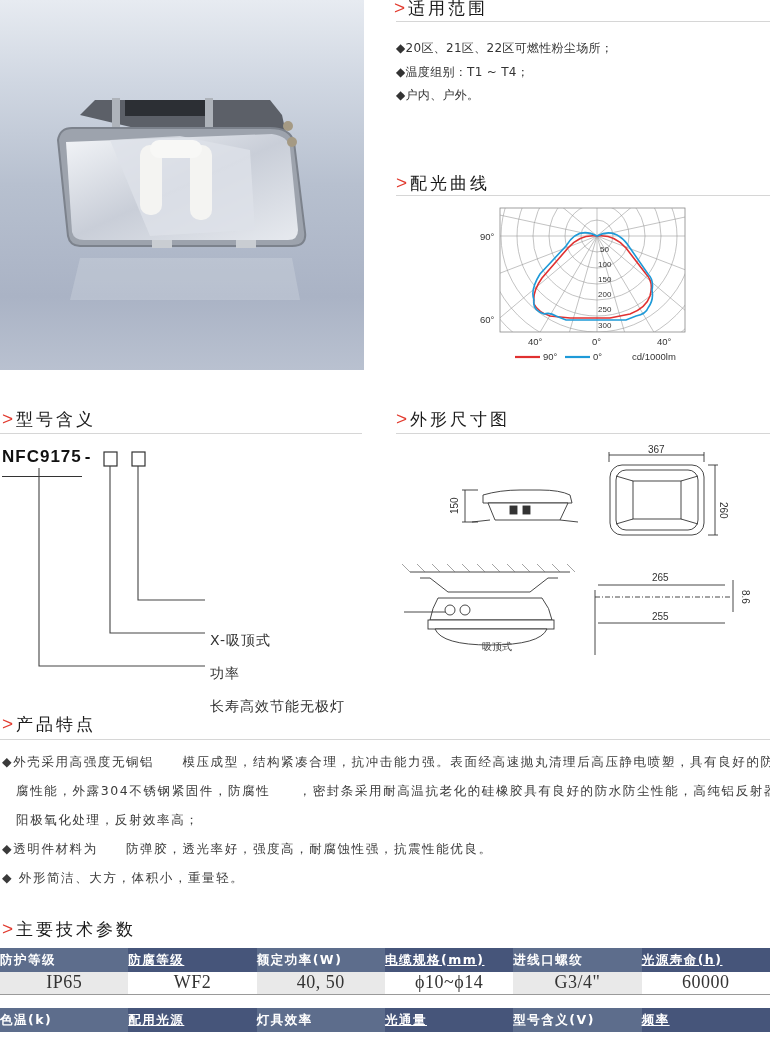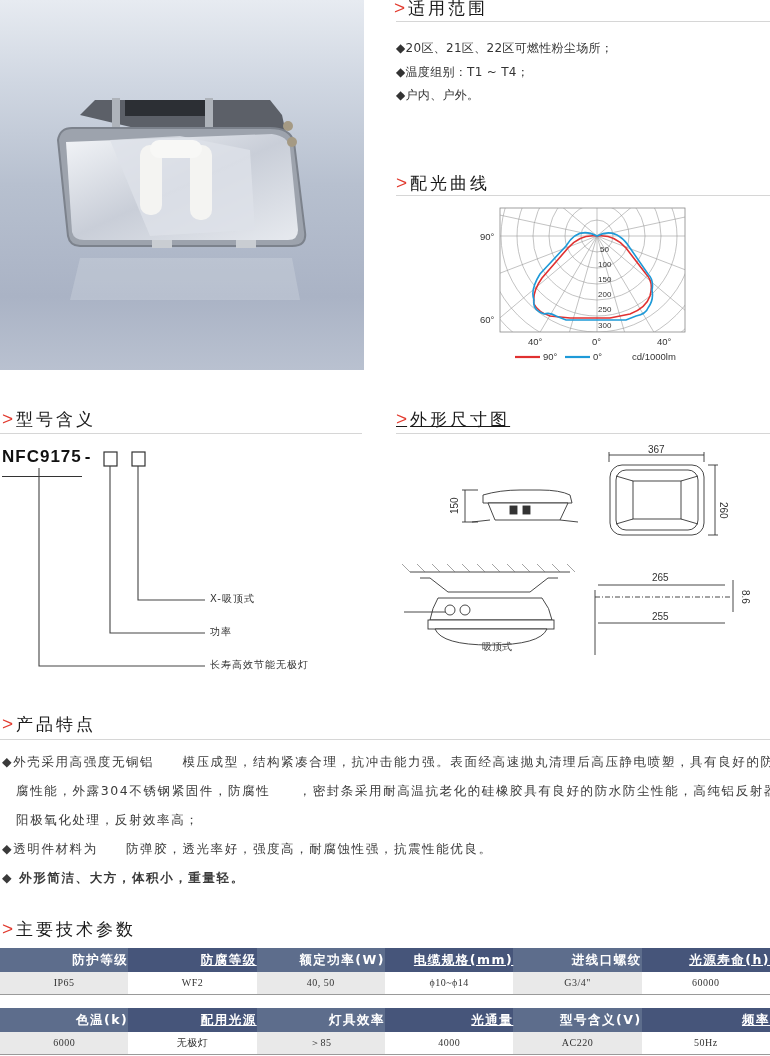--- a/index.html
+++ b/index.html
@@ -8,25 +8,25 @@
   .abs { position: absolute; }
   .sec-title { position: absolute; font-size: 17px; letter-spacing: 3px; color: #1a1a1a; white-space: nowrap; }
   .sec-title .arrow { color: #e23a2e; font-family: "Liberation Sans", sans-serif; font-size: 19px; margin-right: 3px; letter-spacing: 0; }
   .rule { position: absolute; height: 1px; background: #d6d6d6; }
   .photo { left: 0; top: 0; width: 364px; height: 370px;
            background: linear-gradient(180deg, #e7ebf1 0%, #d0d7e2 22%, #b7c0cf 50%, #aab3c5 80%, #b9c1d0 100%); }
   .bullet-line { position: absolute; font-size: 12px; color: #333; white-space: nowrap; letter-spacing: 0.3px; }
   .feat-line { position: absolute; font-size: 12.5px; color: #3a3a3a; white-space: nowrap; letter-spacing: 1.6px; }
   .model-code { left: 2px; top: 447px; font-family: "Liberation Sans", sans-serif; font-weight: bold; font-size: 17px; letter-spacing: 1px; color: #111; }
   .model-code span.u { border-bottom: 1.5px solid #333; padding-bottom: 10px; }
-  .leg-label { position: absolute; font-size: 10px; color: #333; white-space: nowrap; letter-spacing: 1px; }
+  .leg-label { position: absolute; font-size: 14px; color: #333; white-space: nowrap; letter-spacing: 1px; margin-top: 40px; }
   .spec { position: absolute; left: 0; width: 770px; border-collapse: collapse; table-layout: fixed; }
-  .spec th { height: 24px; color: #fff; font-size: 12.5px; font-weight: bold; letter-spacing: 1.5px; text-align: right; font-family: "DejaVu Sans", sans-serif; }
+  .spec th { height: 24px; color: #fff; font-size: 12.5px; font-weight: bold; letter-spacing: 1.5px; text-align: left; font-family: "DejaVu Sans", sans-serif; }
   .spec th.c0 { background: #5d6d8c; } .spec th.c1 { background: #46557a; text-decoration: underline; }
-  .spec td { height: 22px; font-size: 10px; text-align: center; color: #333; font-family: "Liberation Serif", serif; letter-spacing: 0.5px; border-bottom: 1.5px solid #9a9a9a; }
+  .spec td { height: 22px; font-size: 18px; text-align: center; color: #333; font-family: "Liberation Serif", serif; letter-spacing: 0.5px; border-bottom: 1.5px solid #9a9a9a; }
   .spec td.c0 { background: #e9e9e9; } .spec td.c1 { background: #ffffff; }
   .chart-label { font-family: "Liberation Sans", sans-serif; font-size: 9.5px; fill: #333; }
   .dim-label { font-family: "Liberation Sans", sans-serif; font-size: 10px; fill: #333; }
 </style>
 </head>
 <body>
 
 <div class="abs photo">
   <svg width="364" height="370" viewBox="0 0 364 370">
     <defs>
@@ -135,21 +135,21 @@
   <g stroke="#444" stroke-width="1.1" fill="none">
     <polyline points="138,18 138,152 205,152"></polyline>
     <polyline points="110,18 110,185 205,185"></polyline>
     <polyline points="39,20 39,218 205,218"></polyline>
   </g>
 </svg>
 <div class="leg-label" style="left:210px;top:592px;">X-吸顶式</div>
 <div class="leg-label" style="left:210px;top:625px;">功率</div>
 <div class="leg-label" style="left:210px;top:658px;">长寿高效节能无极灯</div>
 
-<div class="sec-title" style="left:396px;top:408px;text-decoration:underline;">
+<div class="sec-title" style="left:396px;top:408px;">
   <span class="arrow">&gt;</span><span>外形尺寸图</span>
 </div>
 <div class="rule" style="left:396px;top:433px;width:374px;"></div>
 
 <svg class="abs" style="left:390px;top:440px;" width="380" height="215" viewBox="0 0 380 215">
   <g stroke="#333" fill="none" stroke-width="0.9">
 
     <path d="M93 55 Q110 50 130 50 L150 50 Q170 50 180 55 L182 63 L93 63 Z" fill="#fff"></path>
     <path d="M98 63 L178 63 L170 80 L105 80 Z" fill="#fff"></path>
     <rect x="120" y="66" width="7" height="8" fill="#333"></rect>
@@ -213,21 +213,21 @@
 <div class="abs" style="left:482px;top:640px;font-size:10px;color:#444;text-align:right;">吸顶式</div>
 
 <div class="sec-title" style="left:2px;top:713px;">
   <span class="arrow">&gt;</span><span>产品特点</span>
 </div>
 <div class="rule" style="left:0;top:739px;width:770px;"></div>
 <div class="feat-line" style="left:2px;top:754px;">◆外壳采用高强度无铜铝　　模压成型，结构紧凑合理，抗冲击能力强。表面经高速抛丸清理后高压静电喷塑，具有良好的防</div>
 <div class="feat-line" style="left:2px;top:783px;">　腐性能，外露304不锈钢紧固件，防腐性　　，密封条采用耐高温抗老化的硅橡胶具有良好的防水防尘性能，高纯铝反射器，</div>
 <div class="feat-line" style="left:2px;top:812px;">　阳极氧化处理，反射效率高；</div>
 <div class="feat-line" style="left:2px;top:841px;text-align:center;">◆透明件材料为　　防弹胶，透光率好，强度高，耐腐蚀性强，抗震性能优良。</div>
-<div class="feat-line" style="left:2px;top:870px;font-weight:bold;">◆ 外形简洁、大方，体积小，重量轻。</div>
+<div class="feat-line" style="left:2px;top:870px;">◆ 外形简洁、大方，体积小，重量轻。</div>
 
 <div class="sec-title" style="left:2px;top:918px;text-align:center;">
   <span class="arrow">&gt;</span><span>主要技术参数</span>
 </div>
 
 <table class="spec" style="top:948px;">
   <tbody>
       <tr>
     <th class="c0">防护等级</th>
     <th class="c1">防腐等级</th>
@@ -250,22 +250,14 @@
 <table class="spec" style="top:1008px;">
   <tbody>
       <tr>
     <th class="c0">色温(k)</th>
     <th class="c1">配用光源</th>
     <th class="c0">灯具效率</th>
     <th class="c1">光通量</th>
     <th class="c0">型号含义(V)</th>
     <th class="c1">频率</th>
   </tr>
-  <tr>
-    <td class="c0">6000</td>
-    <td class="c1">无极灯</td>
-    <td class="c0">＞85</td>
-    <td class="c1">4000</td>
-    <td class="c0">AC220</td>
-    <td class="c1">50Hz</td>
-  </tr>
 </tbody>
   </table>
 
 </body></html>

